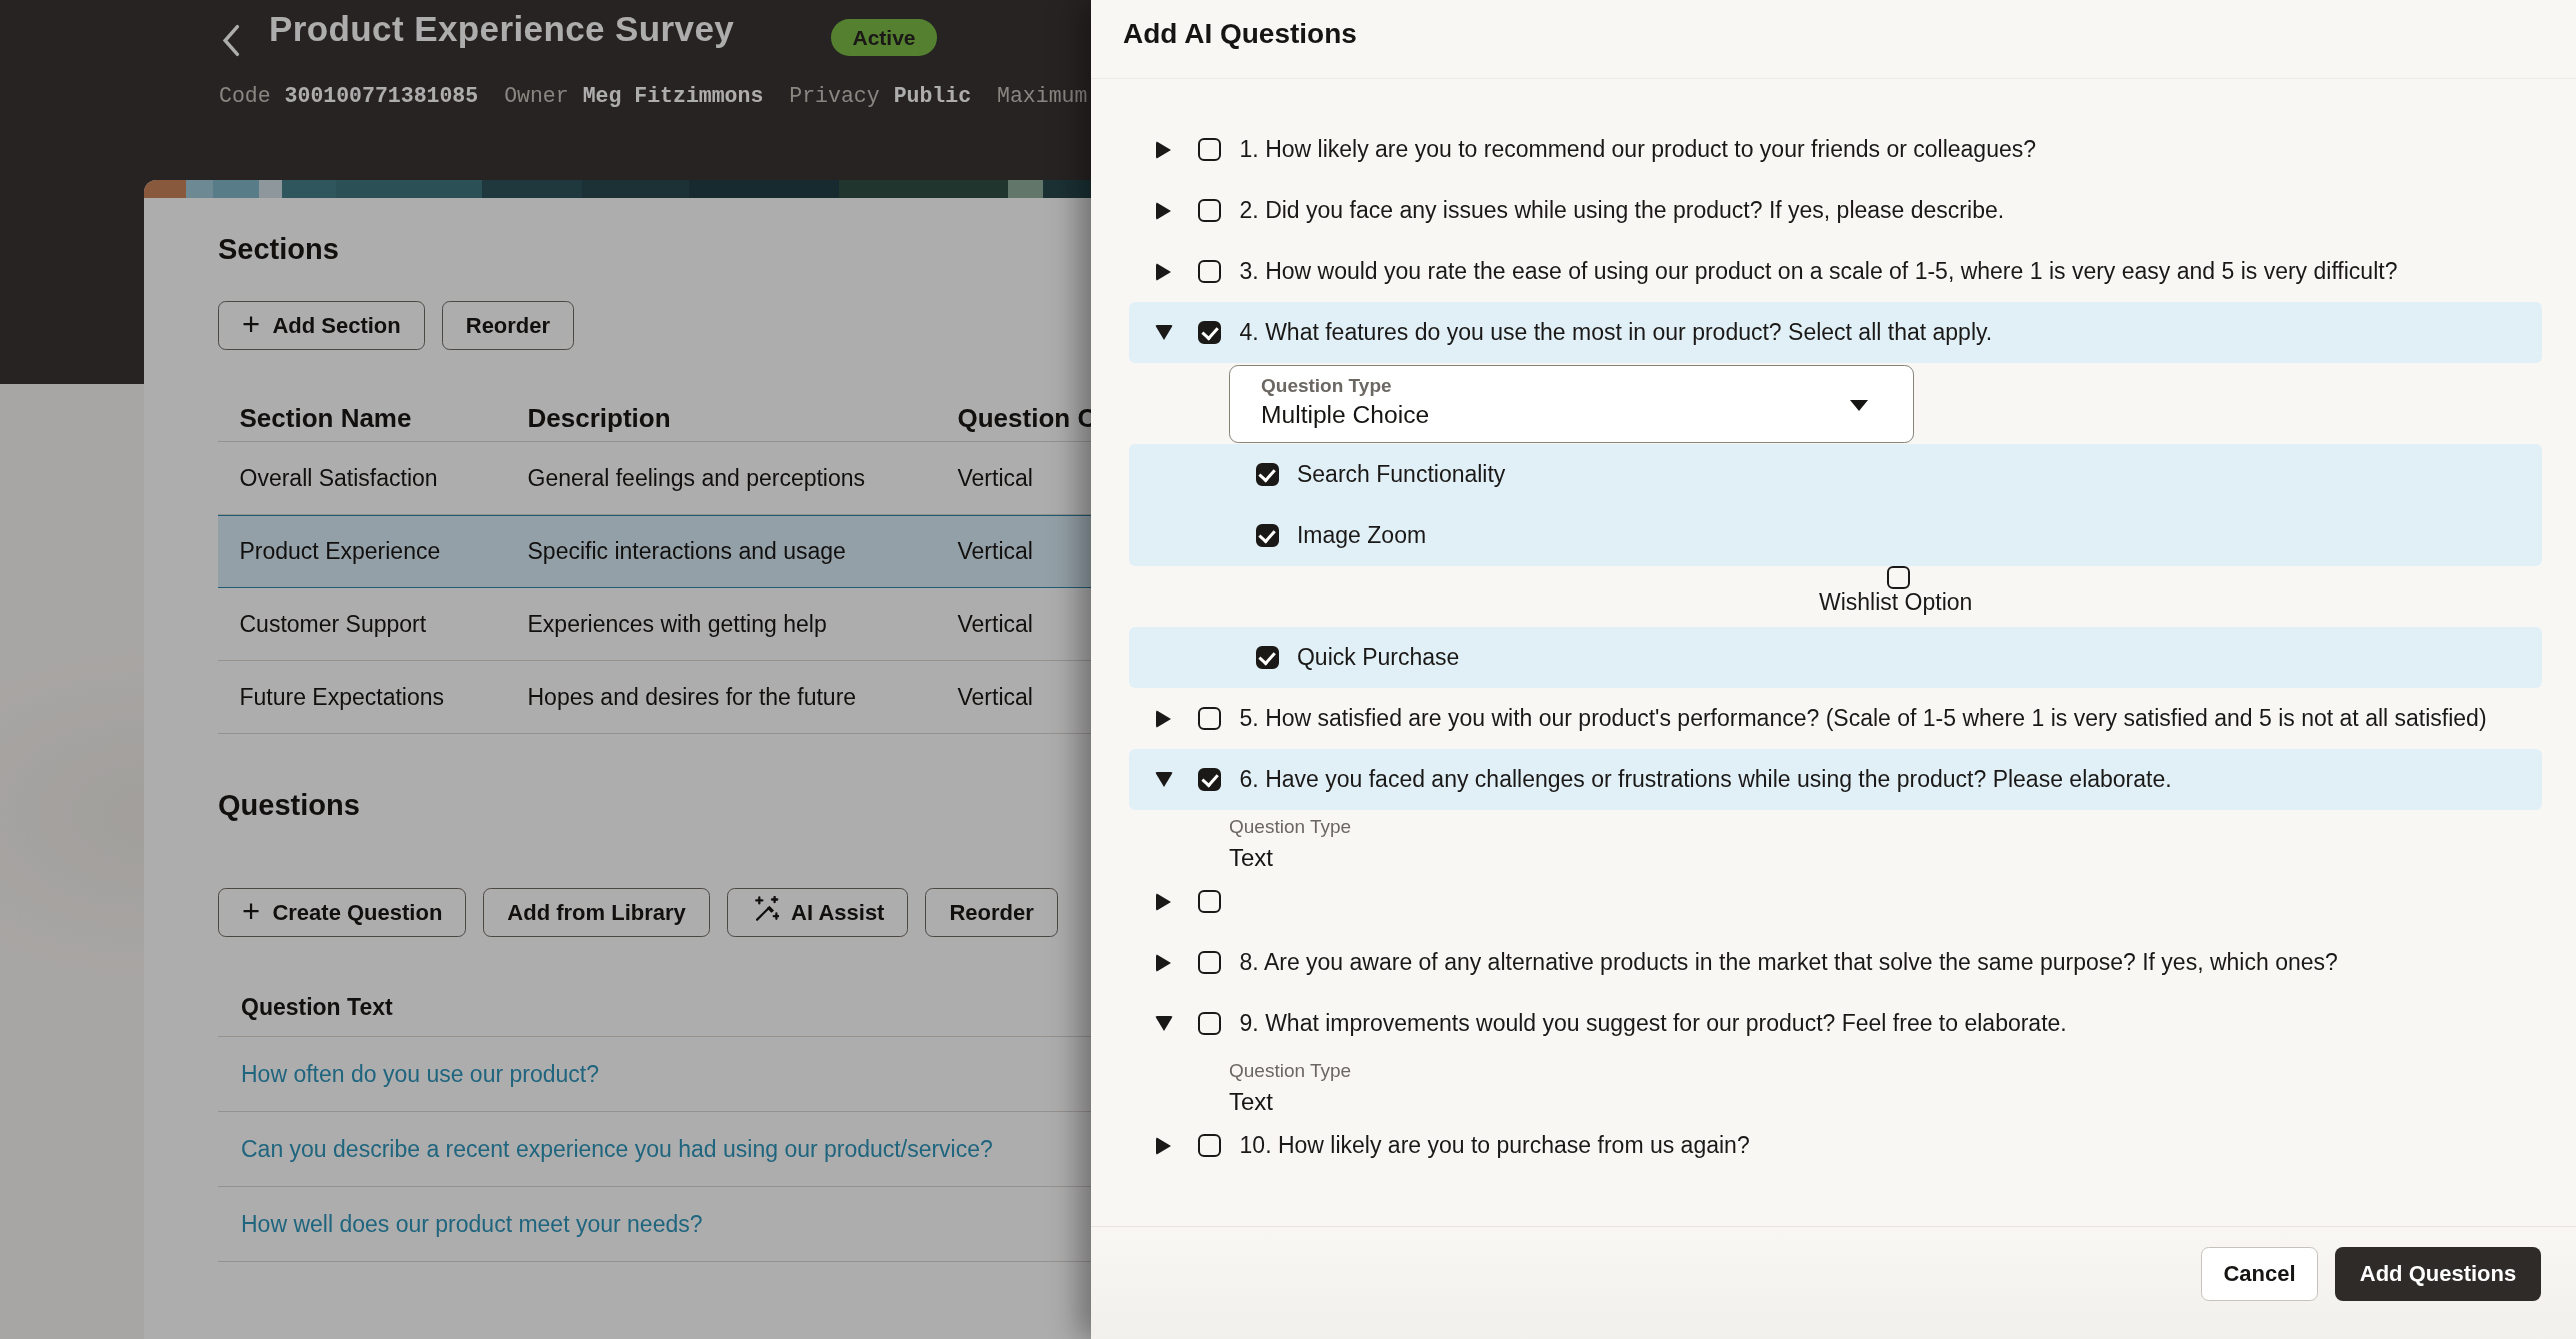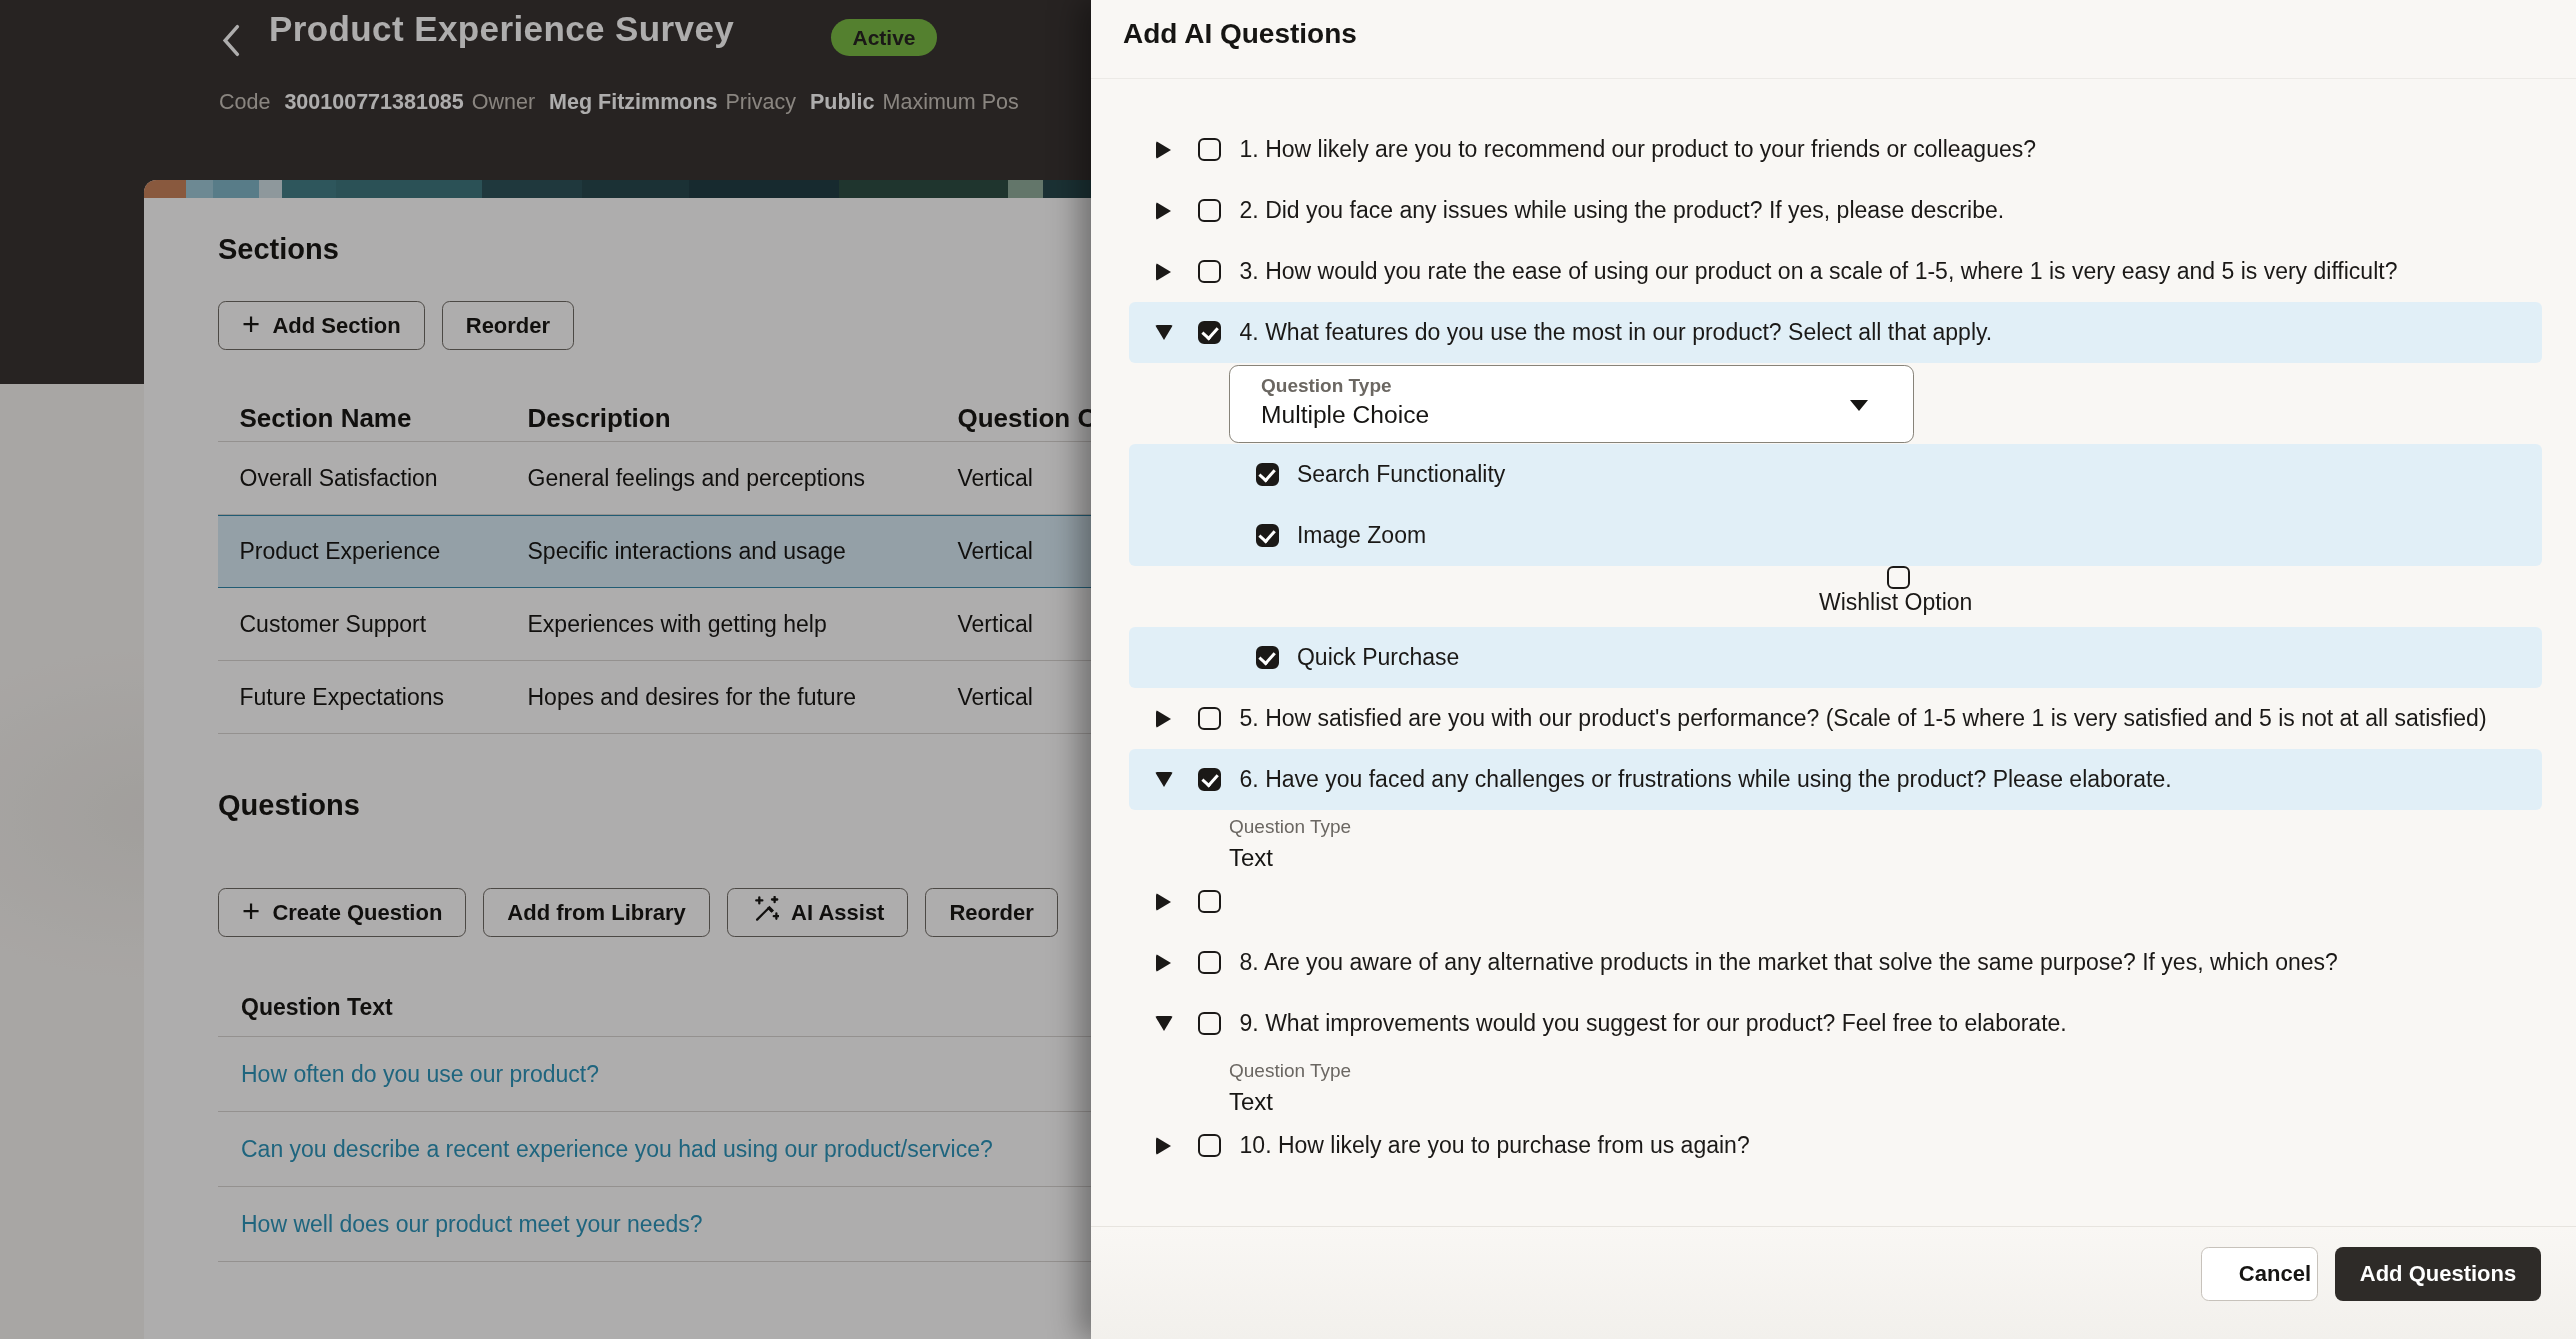--- a/index.html
+++ b/index.html
@@ -8,21 +8,21 @@
 
   
   .main-page{position:absolute;inset:0;}
   .top-band{position:absolute;left:0;top:0;width:1298px;height:384px;background:#363230;}
   .page-bg{position:absolute;left:0;top:384px;width:1298px;height:955px;
     background:radial-gradient(ellipse 369px 230px at 154px 430px,#eceae6 0%,#f7f5f2 72%);}
   .back-btn{position:absolute;left:209px;top:20px;width:43px;height:43px;display:flex;align-items:center;justify-content:center;cursor:pointer;}
   .survey-title{position:absolute;left:269px;top:9.2px;font-size:35px;font-weight:bold;color:#ffffff;letter-spacing:0.4px;}
   .status-badge{position:absolute;left:831px;top:19px;height:37px;line-height:37px;padding:0 21.5px;border-radius:18.4px;
     background:#79bd43;color:#242220;font-size:21px;font-weight:600;}
-  .meta-row{position:absolute;left:219px;top:90px;display:flex;gap:8px;font-size:21.5px;white-space:nowrap;}
+  .meta-row{position:absolute;left:219px;top:84px;display:flex;gap:26px;font-size:21.5px;white-space:nowrap;font-family:Liberation Mono, monospace;}
   .meta-pair{display:flex;gap:14px;align-items:baseline;}
   .meta-label{color:#c9c4bd;}
   .meta-value{color:#ffffff;font-weight:600;}
 
   .card{position:absolute;left:144px;top:180px;width:1152px;height:1198px;background:#ffffff;
     border-radius:12.3px 12.3px 0 0;overflow:hidden;}
   .card-banner{height:18.4px;background:linear-gradient(90deg,
     #c8825a 0 42px,#9ec9d8 42px 69px,#7fb6c8 69px 115px,#cfe0e6 115px 138px,
     #417e86 138px 192px,#3c767e 192px 338px,#2a5158 338px 438px,#24464c 438px 545px,
     #1e3d44 545px 695px,#2a4d42 695px 864px,#8fae9b 864px 899px,#24464b 899px 1152px);}
@@ -82,21 +82,21 @@
   .opt-label{font-size:23px;color:#1b1917;margin-left:18.4px;white-space:nowrap;}
 
   .qt-block{margin-left:138px;height:61px;box-sizing:border-box;padding-top:6.1px;}
   .qt-label{font-size:19px;color:#6b6762;}
   .qt-value{font-size:24px;color:#161513;margin-top:6.1px;}
 
   .panel-footer{margin-top:1.5px;border-top:0.8px solid #e7e4df;flex:none;
     display:flex;justify-content:flex-end;gap:17px;padding:20px 35px 0 0;
     background:linear-gradient(180deg,#f9f7f4 0%,#f2f0ec 100%);height:92px;}
   .btn-cancel{width:117px;height:54px;background:#ffffff;border:1.5px solid #c7c2bb;border-radius:7.7px;
-    font-size:22px;font-weight:600;color:#161513;cursor:pointer;font-family:inherit;text-align:right;}
+    font-size:22px;font-weight:600;color:#161513;cursor:pointer;font-family:inherit;}
   .btn-primary{width:206px;height:54px;background:#2e2b28;border:none;border-radius:8px;
     font-size:22px;font-weight:600;color:#ffffff;cursor:pointer;font-family:inherit;}
 </style>
 </head>
 <body>
 
 <div class="screen">
 
   <div class="main-page">
     <div class="top-band"></div>

